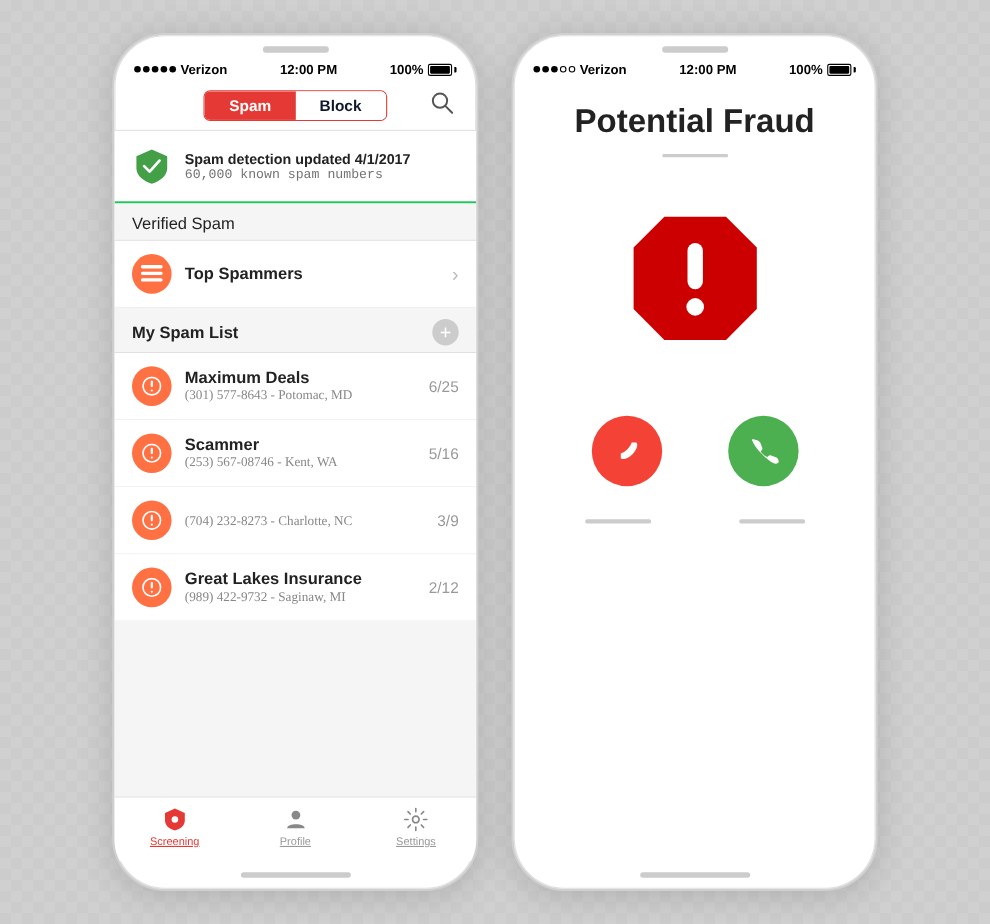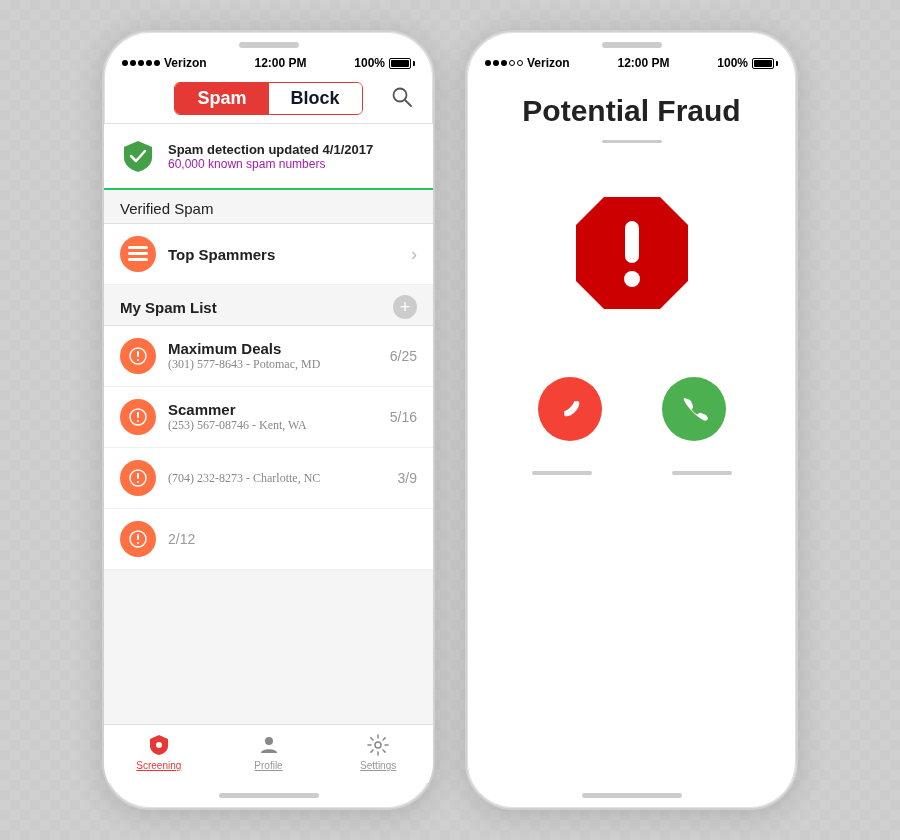--- a/index.html
+++ b/index.html
@@ -147,21 +147,21 @@
 
     .segment-control {
       display: flex;
       border-radius: 6px;
       overflow: hidden;
       border: 1.5px solid #e53935;
     }
 
     .seg-btn {
       padding: 5px 22px;
-      font-size: 18px;
+      font-size: 14px;
       font-weight: 600;
       cursor: pointer;
     }
 
     .seg-btn.active {
       background: #e53935;
       color: #fff;
     }
 
     .seg-btn.inactive {
@@ -193,21 +193,22 @@
     }
 
     .update-text .title {
       font-size: 13px;
       font-weight: 600;
       color: #222;
     }
 
     .update-text .subtitle {
       font-size: 12px;
-      color: #a21caf;
+      color: #737373;
+      font-family: Liberation Mono, monospace;
     }
 
     
     .section-header {
       padding: 10px 16px 6px 16px;
       font-size: 15px;
       font-weight: 400;
       color: #222;
       background: #f5f5f5;
       border-bottom: 1px solid #e0e0e0;
@@ -535,20 +536,24 @@
         <div class="list-item-count">3/9</div>
       </div>
       <div class="list-item">
         <div class="list-icon">
           <svg width="18" height="18" viewBox="0 0 18 18">
             <circle cx="9" cy="9" r="8" stroke="#fff" stroke-width="1.5" fill="none"></circle>
             <rect x="8" y="4" width="2" height="6" rx="1" fill="#fff"></rect>
             <circle cx="9" cy="13" r="1" fill="#fff"></circle>
           </svg>
         </div>
+        <div class="list-item-text">
+          <div class="list-item-title">Great Lakes Insurance</div>
+          <div class="list-item-sub">(989) 422-9732 - Saginaw, MI</div>
+        </div>
         <div class="list-item-count">2/12</div>
       </div>
     </div>
 
     <div style="flex:1; background:#f5f5f5;"></div>
 
     <div class="bottom-nav">
       <div class="nav-item">
         <div class="nav-icon">
           <svg width="24" height="24" viewBox="0 0 24 24">

